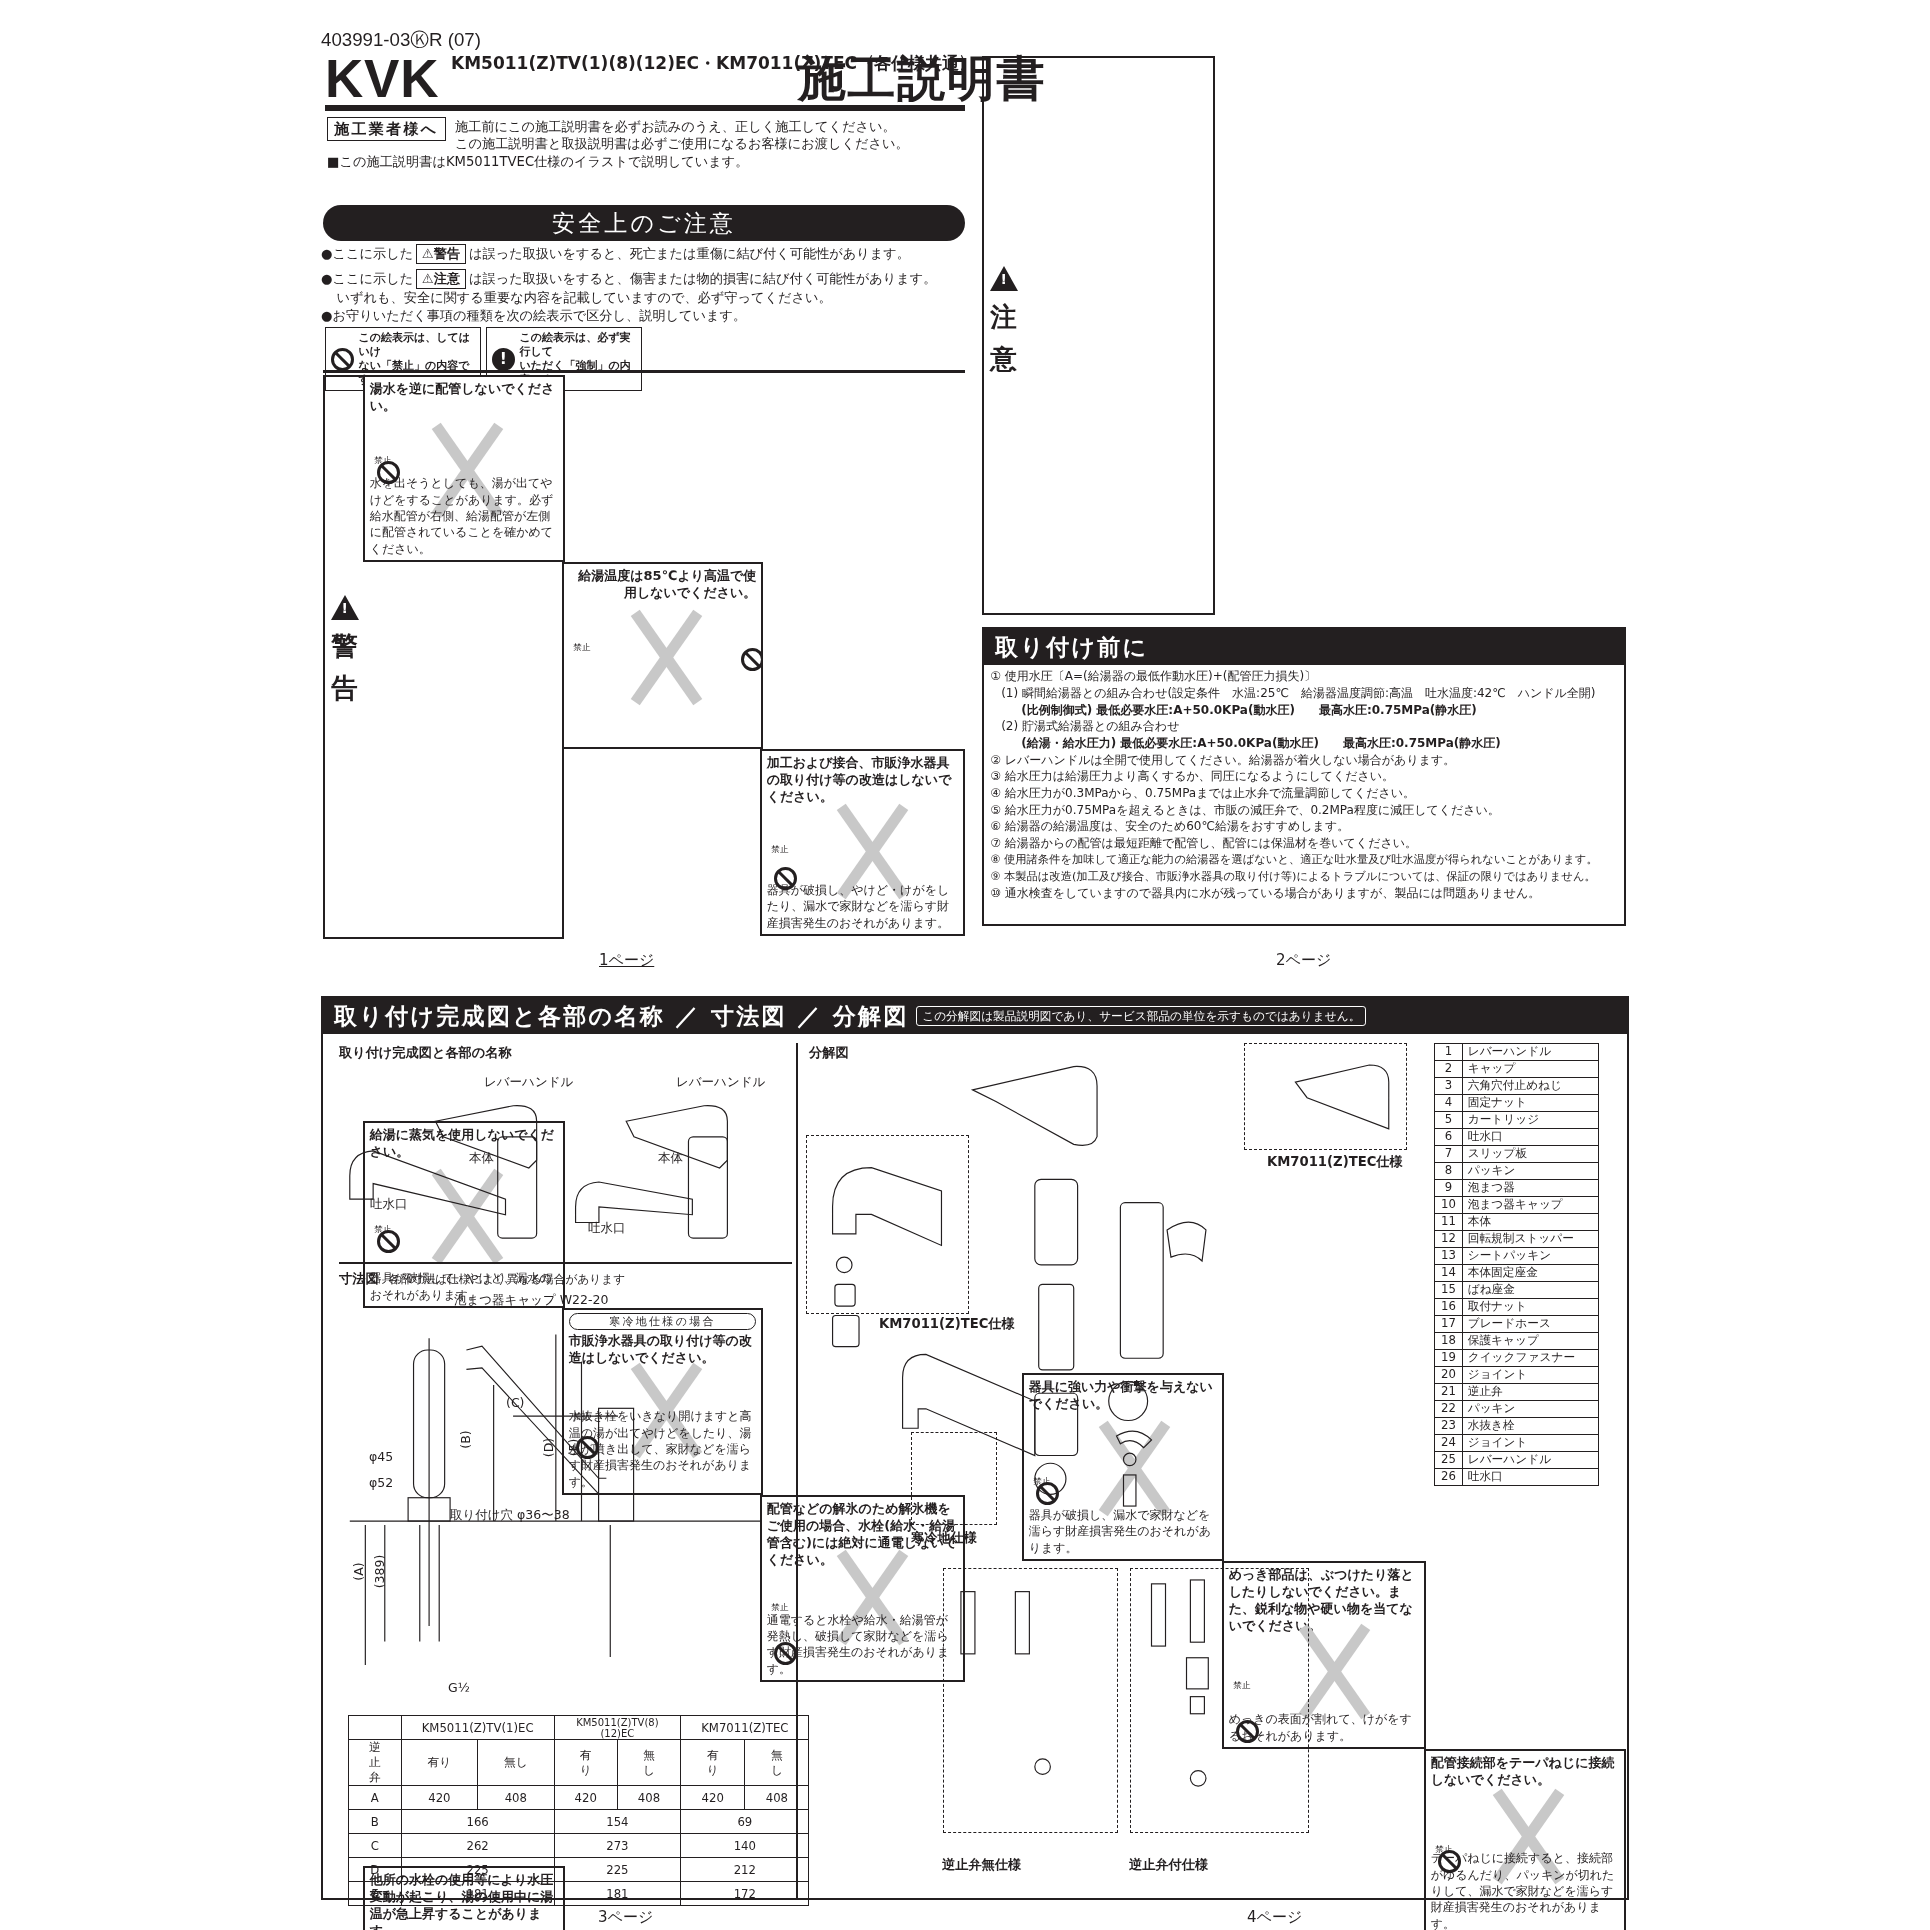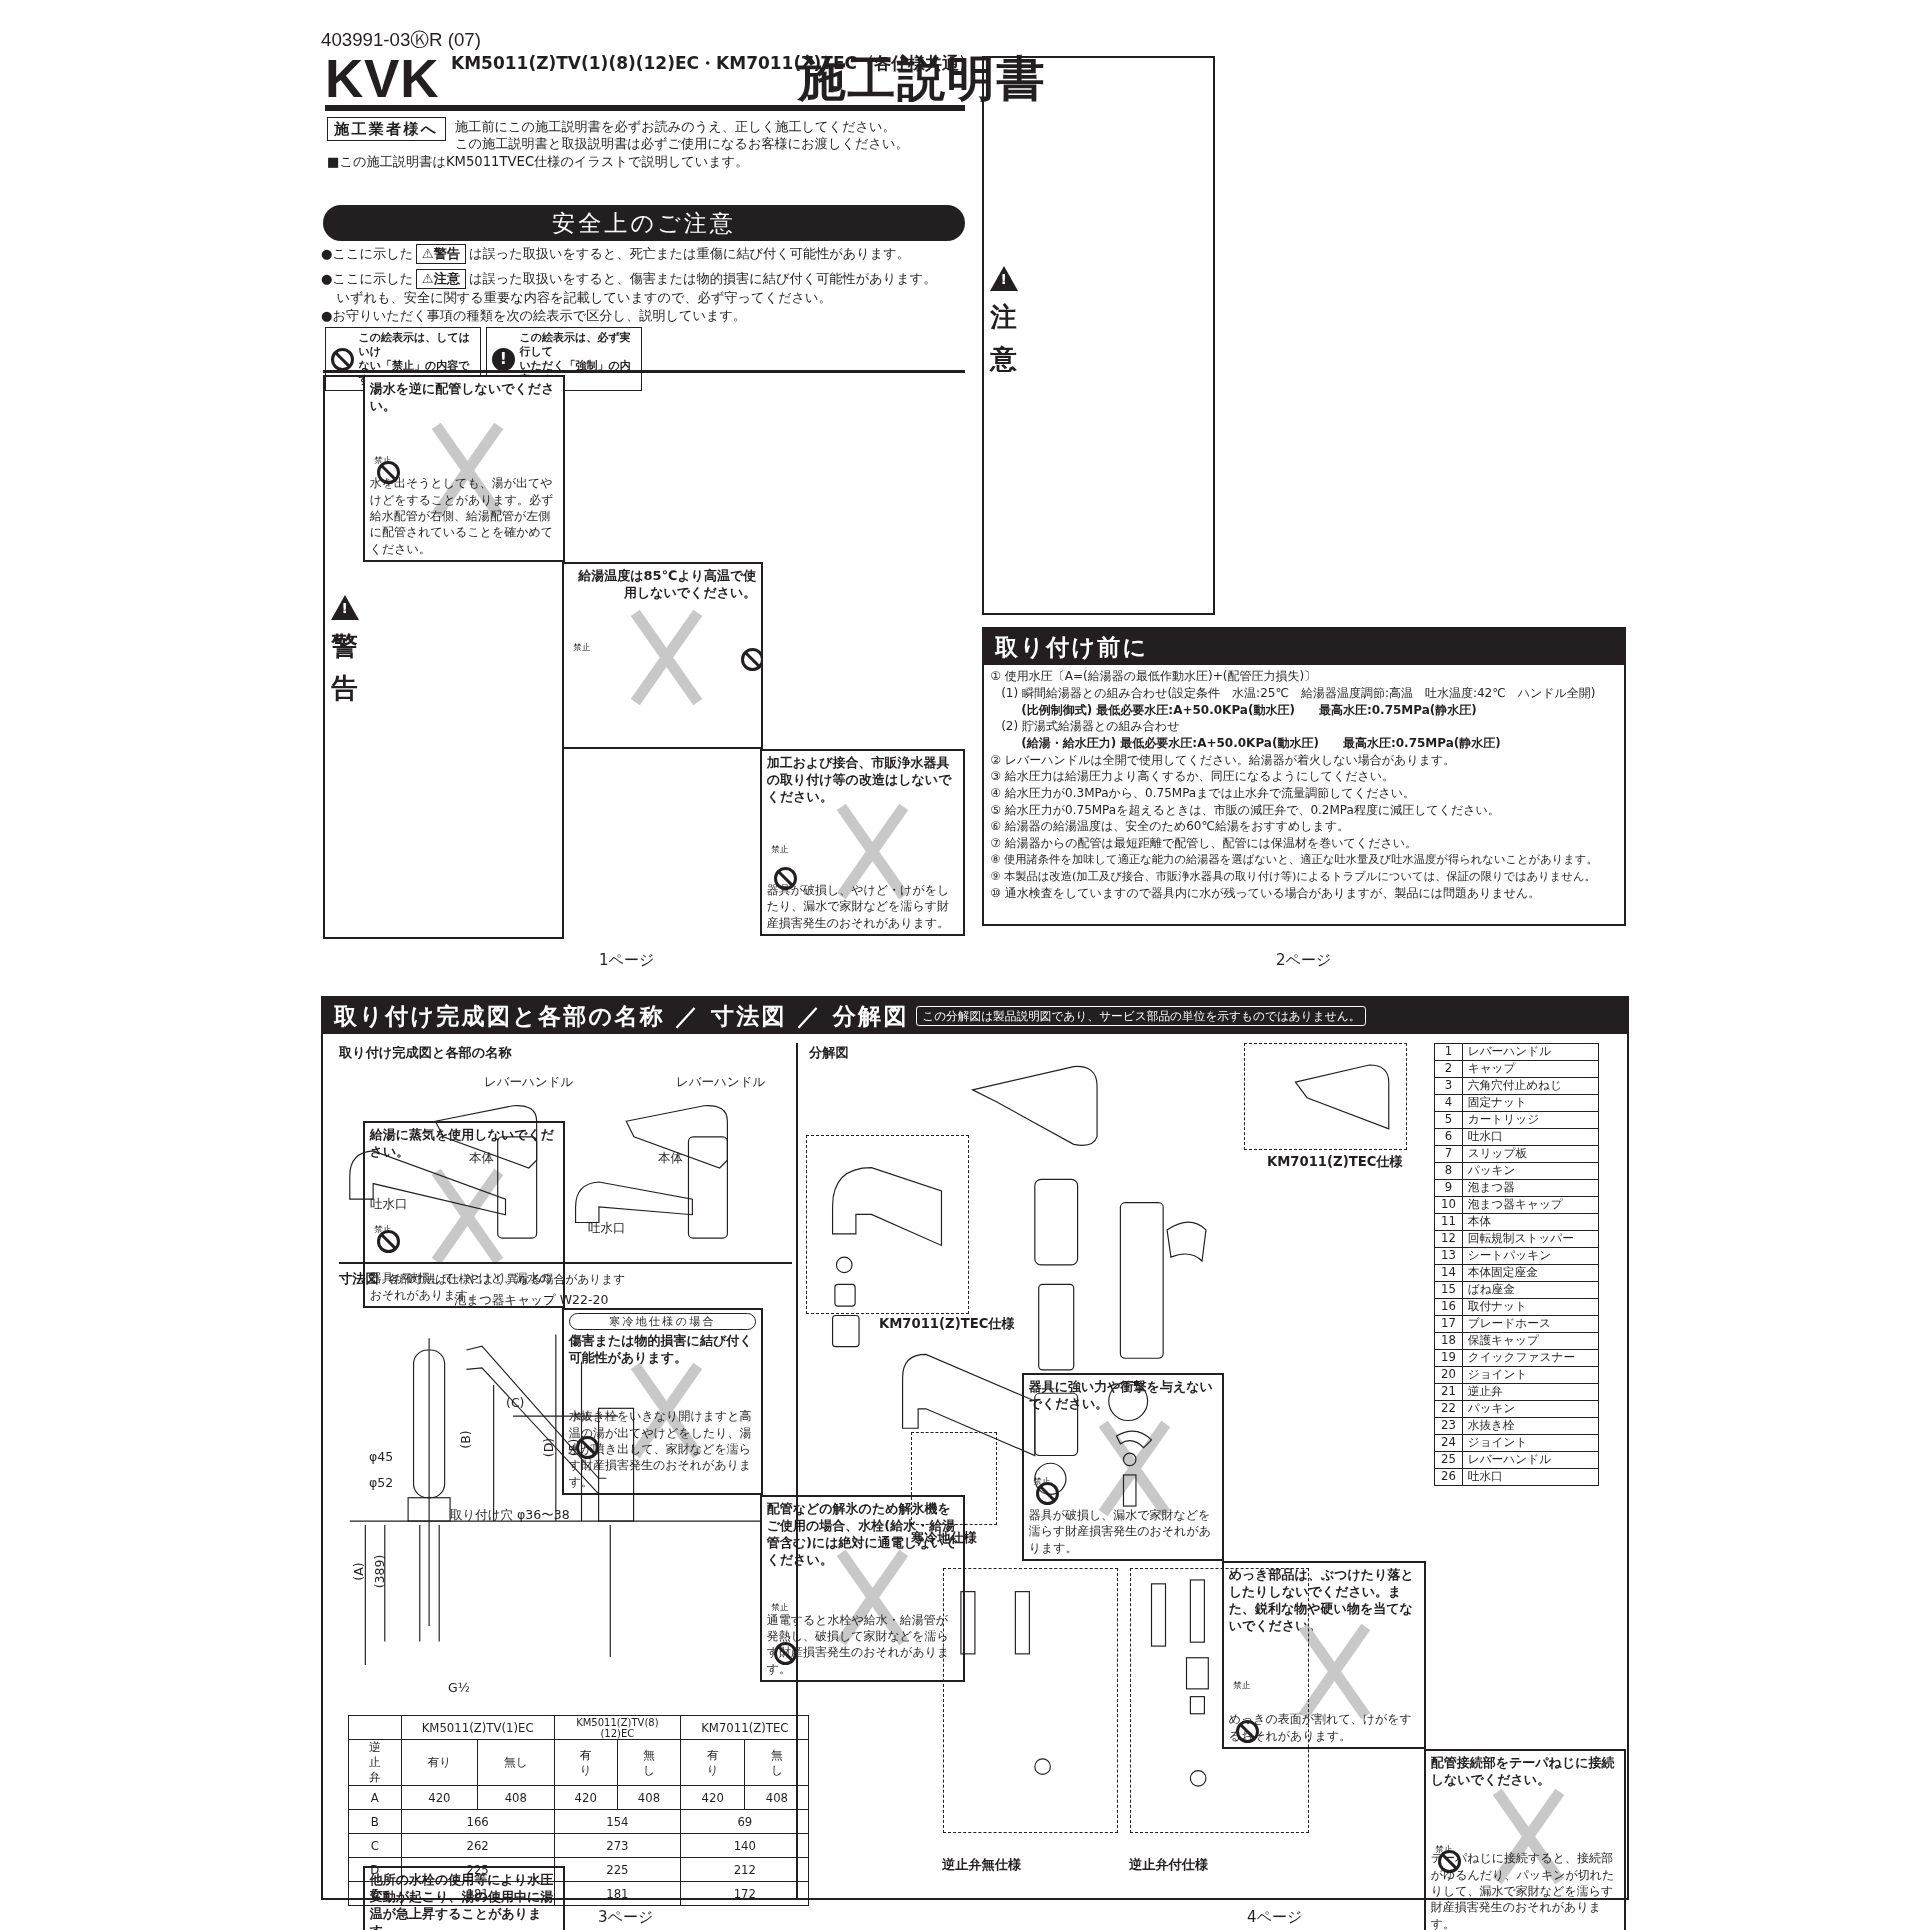--- a/index.html
+++ b/index.html
@@ -115,40 +115,40 @@
 
 <div class="abs cell" style="left:363px;top:560px;width:202px;height:187px;">
   <div class="head">給湯に蒸気を使用しないでください。</div>
   <div class="cross" style="left:62px;top:47px;"></div>
   <span class="sym prohibit abs" style="left:7.8px;top:70px;"></span>
   <span class="ban" style="left:9.3px;top:101px;">禁止</span>
   <div class="body">器具が破損して、やけど、漏水のおそれがあります。</div>
 </div>
 <div class="abs cell" style="left:562px;top:560px;width:201px;height:187px;">
   <div style="border:1.2px solid #231f20;border-radius:9.3px;text-align:center;font-size:11px;letter-spacing:2.3px;margin-bottom:1.6px;">寒冷地仕様の場合</div>
-  <div class="head">傷害または物的損害に結び付く可能性があります。</div>
+  <div class="head">市販浄水器具の取り付け等の改造はしないでください。</div>
   <div class="cross" style="left:62px;top:54px;"></div>
   <span class="sym prohibit abs" style="left:7.8px;top:70px;"></span>
   <span class="ban" style="left:9.3px;top:101px;">禁止</span>
   <div class="body">水抜き栓をいきなり開けますと高温の湯が出てやけどをしたり、湯水が噴き出して、家財などを濡らす財産損害発生のおそれがあります。</div>
 </div>
 <div class="abs cell" style="left:760px;top:560px;width:205px;height:187px;">
   <div class="head">配管などの解氷のため解氷機をご使用の場合、水栓(給水・給湯管含む)には絶対に通電しないでください。</div>
   <div class="cross" style="left:70px;top:54px;"></div>
   <span class="sym prohibit abs" style="left:7.8px;top:74px;"></span>
   <span class="ban" style="left:9.3px;top:105px;">禁止</span>
   <div class="body">通電すると水栓や給水・給湯管が発熱し、破損して家財などを濡らす財産損害発生のおそれがあります。</div>
 </div>
 
 <div class="abs cell" style="left:363px;top:744px;width:202px;height:195px;">
   <div class="head">他所の水栓の使用等により水圧変動が起こり、湯の使用中に湯温が急上昇することがあります。</div>
 
 </div>
 
-<div class="abs pagenum" style="left:599px;top:951px;">1ページ</div>
+<div class="abs pagenum" style="left:599px;top:951px;text-decoration:underline;">1ページ</div>
 
 <div class="abs warnframe" style="left:982px;top:56px;width:233px;height:559px;"></div>
 <div class="abs side-label" style="left:984px;top:266px;width:39px;">
   <div class="tri"></div>
   <div>注</div>
   <div style="margin-top:6.2px;">意</div>
 </div>
 
 <div class="abs cell" style="left:1022px;top:56px;width:202px;height:188px;">
   <div class="head">器具に強い力や衝撃を与えないでください。</div>

